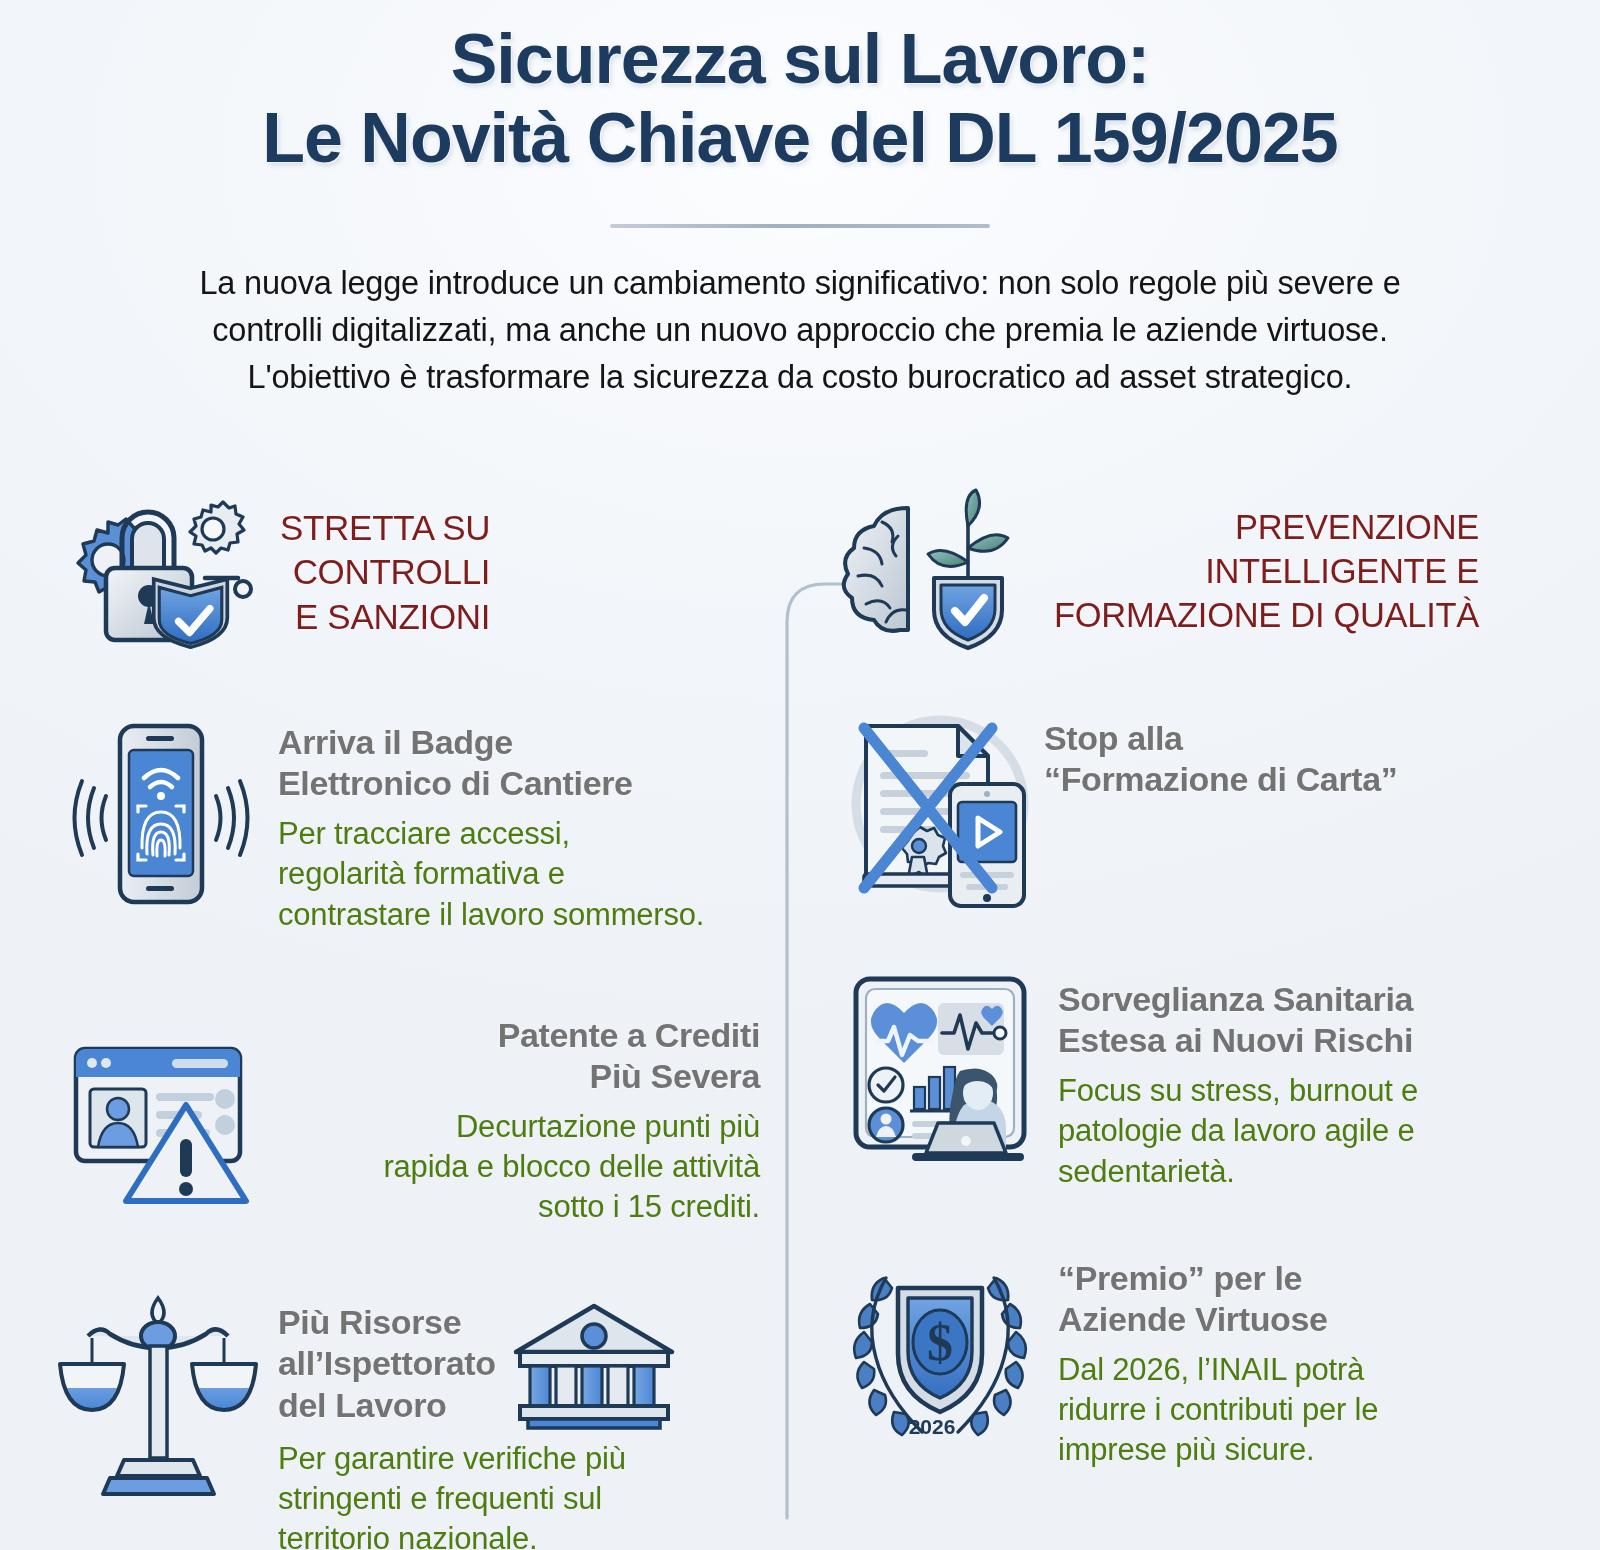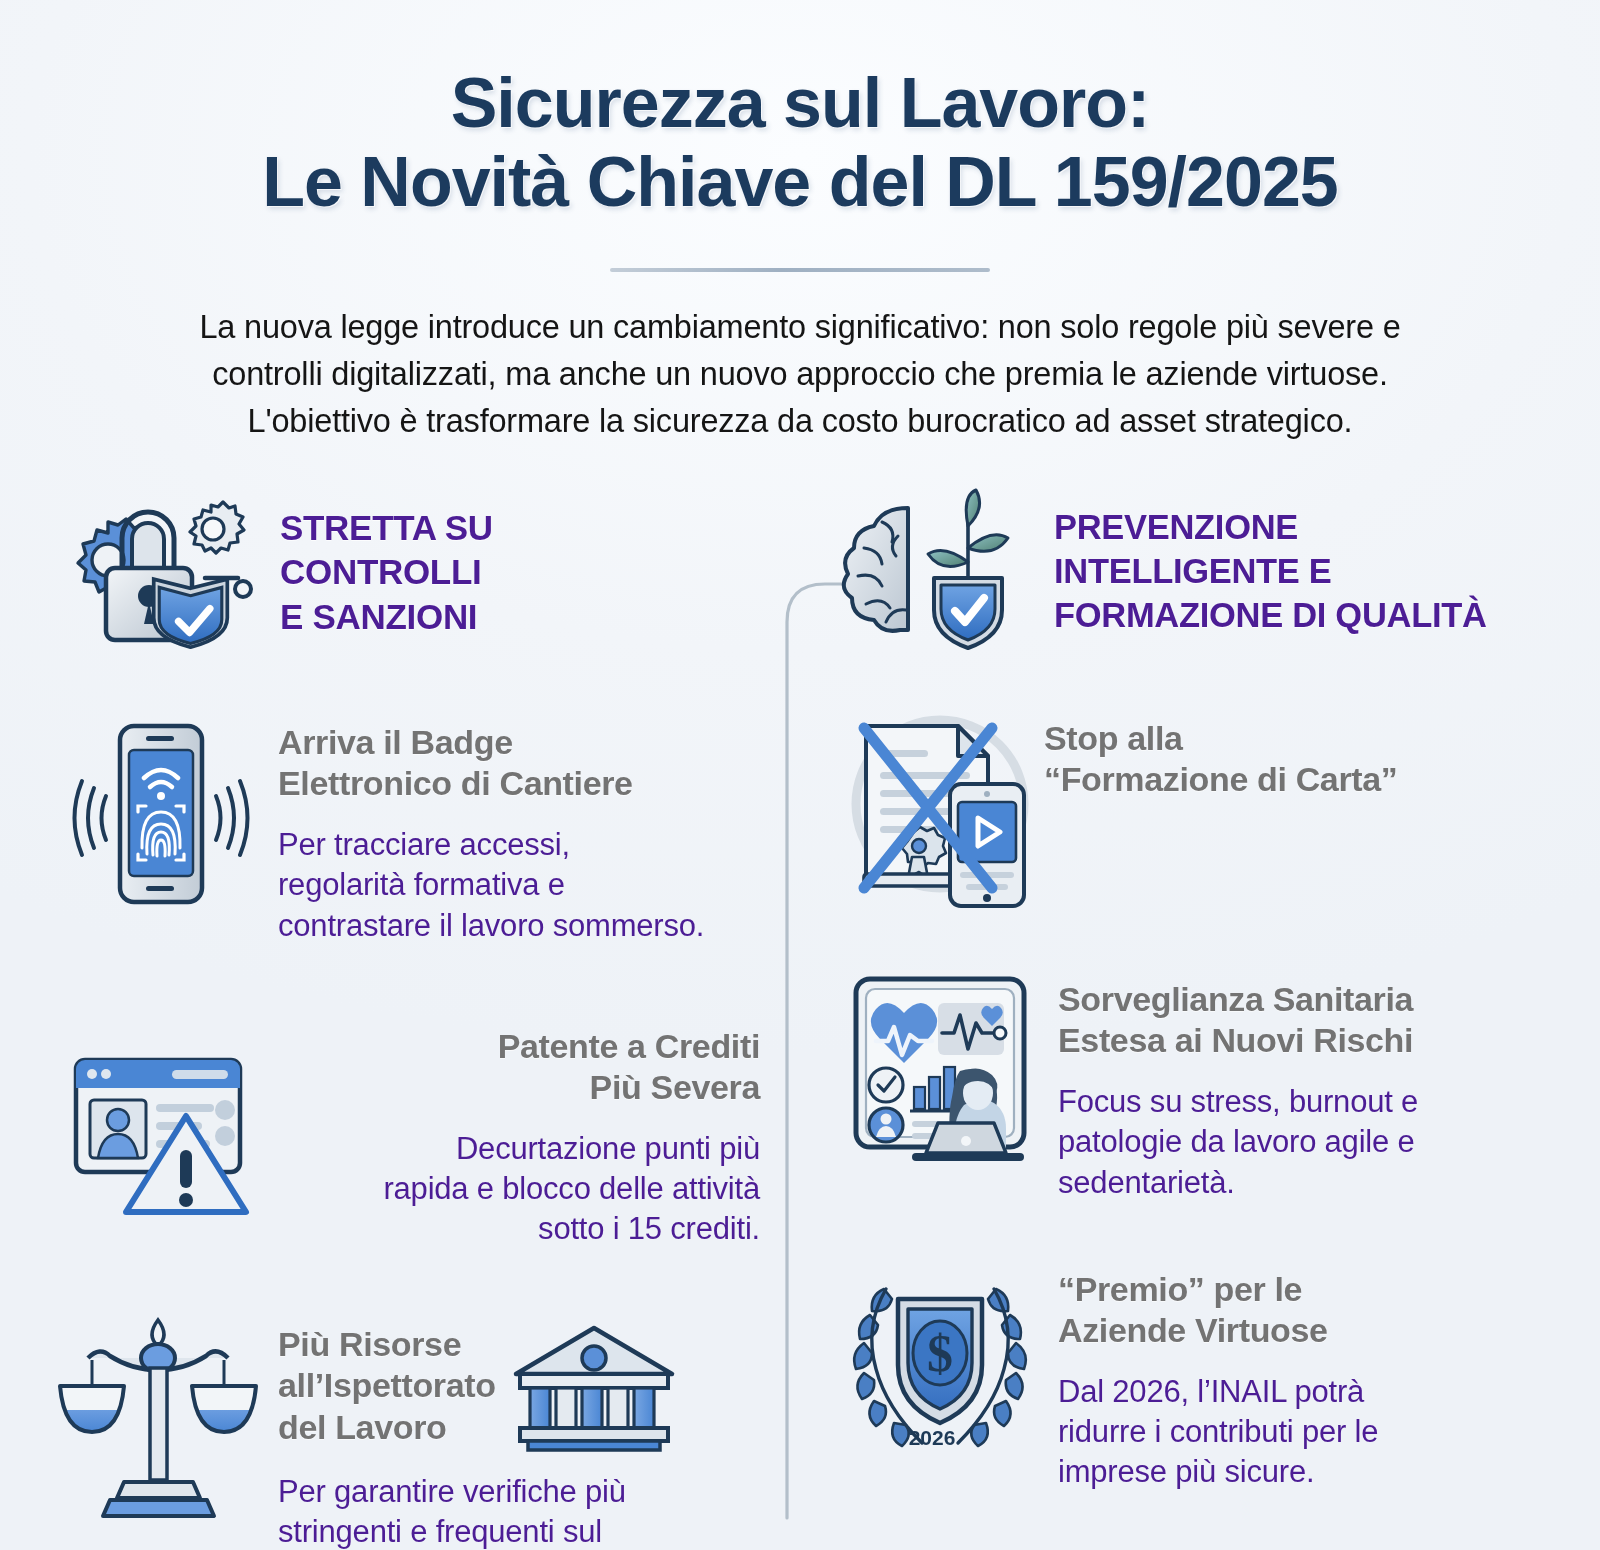--- a/index.html
+++ b/index.html
@@ -15,21 +15,21 @@
     background:
       radial-gradient(ellipse 1400px 900px at 50% 10%, #fbfdff 0%, #f2f5f9 55%, #eef2f7 100%);
     font-family: "Liberation Sans", "DejaVu Sans", sans-serif;
     color: #1a1a1a;
     position: relative;
   }
 
   
   .page { width: 1600px; height: 1550px; position: relative; }
 
-  .header { padding-top: 64px; text-align: center; }
+  .header { padding-top: 20px; text-align: center; }
 
   .title {
     font-family: "Liberation Sans", "DejaVu Sans", sans-serif;
     font-weight: bold;
     font-size: 70px;
     line-height: 1.13;
     letter-spacing: -1.0px;
     color: #1c3b5e;
     text-shadow: 1px 1px 0 rgba(255,255,255,0.7), 2px 3px 5px rgba(40,70,110,0.16);
   }
@@ -81,28 +81,29 @@
   .sec-head {
     display: flex;
     align-items: flex-start;
     gap: 22px;
     min-height: 162px;
   }
   .sec-head .icon-wrap { flex: 0 0 auto; width: 196px; height: 160px; }
   .col-right .sec-head .icon-wrap { width: 190px; height: 160px; }
 
   .sec-title {
-    font-weight: bold;
+    font-weight: normal;
     font-size: 35px;
     line-height: 1.27;
-    color: #4c1d95;
+    color: #7f1d1d;
     letter-spacing: -0.3px;
     text-shadow: 0 1px 0 rgba(255,255,255,0.75);
     padding-top: 14px;
     white-space: pre-line;
+    text-align: right;
   }
   .col-right .sec-title { font-size: 34.5px; padding-top: 14px; }
 
   
   .item {
     display: flex;
     align-items: flex-start;
     gap: 20px;
   }
   .item .icon-wrap { flex: 0 0 auto; }
@@ -113,22 +114,22 @@
     font-size: 34px;
     line-height: 1.22;
     color: #737373;
     letter-spacing: -0.35px;
     white-space: pre-line;
     text-shadow: 0 1px 0 rgba(255,255,255,0.6);
   }
   .item-desc {
     font-size: 31px;
     line-height: 1.3;
-    color: #4c1d95;
-    margin-top: 20px;
+    color: #4d7c0f;
+    margin-top: 9px;
     white-space: pre-line;
     letter-spacing: -0.2px;
   }
 
   
   .col-left  .item-1 { margin-top: 54px; }
   .col-left  .item-2 { margin-top: 66px; text-align: right; }
   .col-left  .item-3 { margin-top: 60px; }
   .col-right .item-1 { margin-top: 50px; gap: 6px; }
   .col-right .item-2 { margin-top: 56px; }

